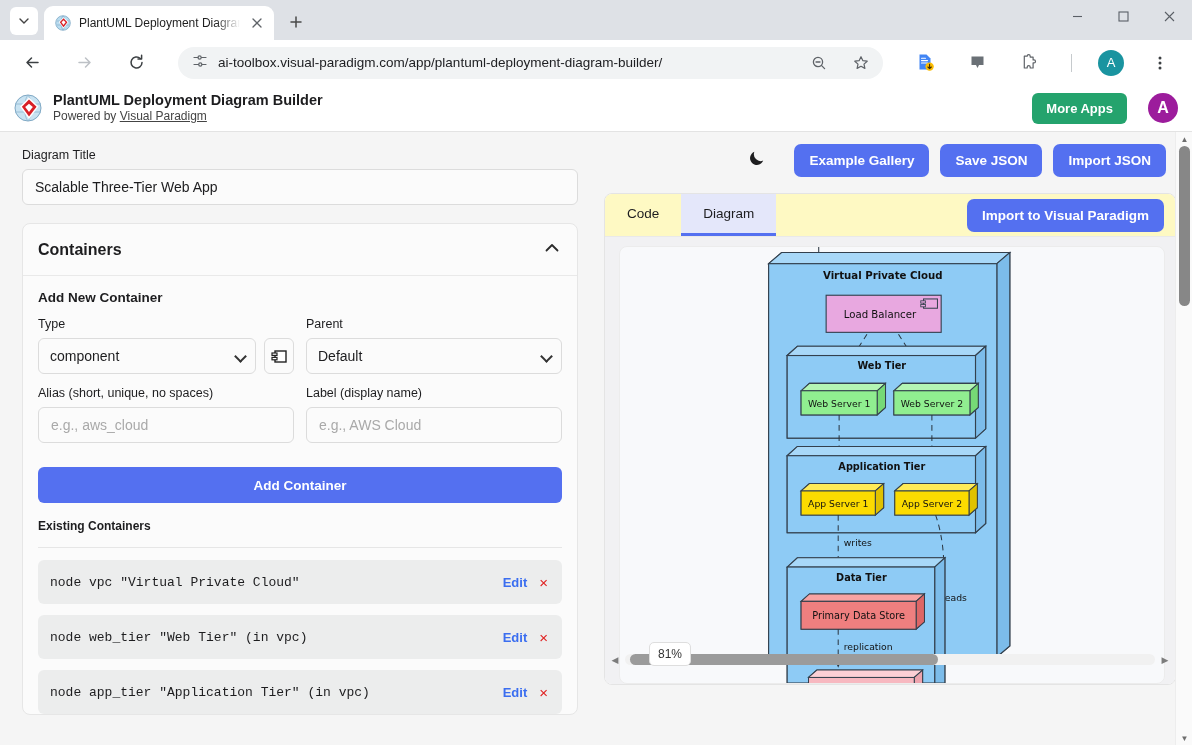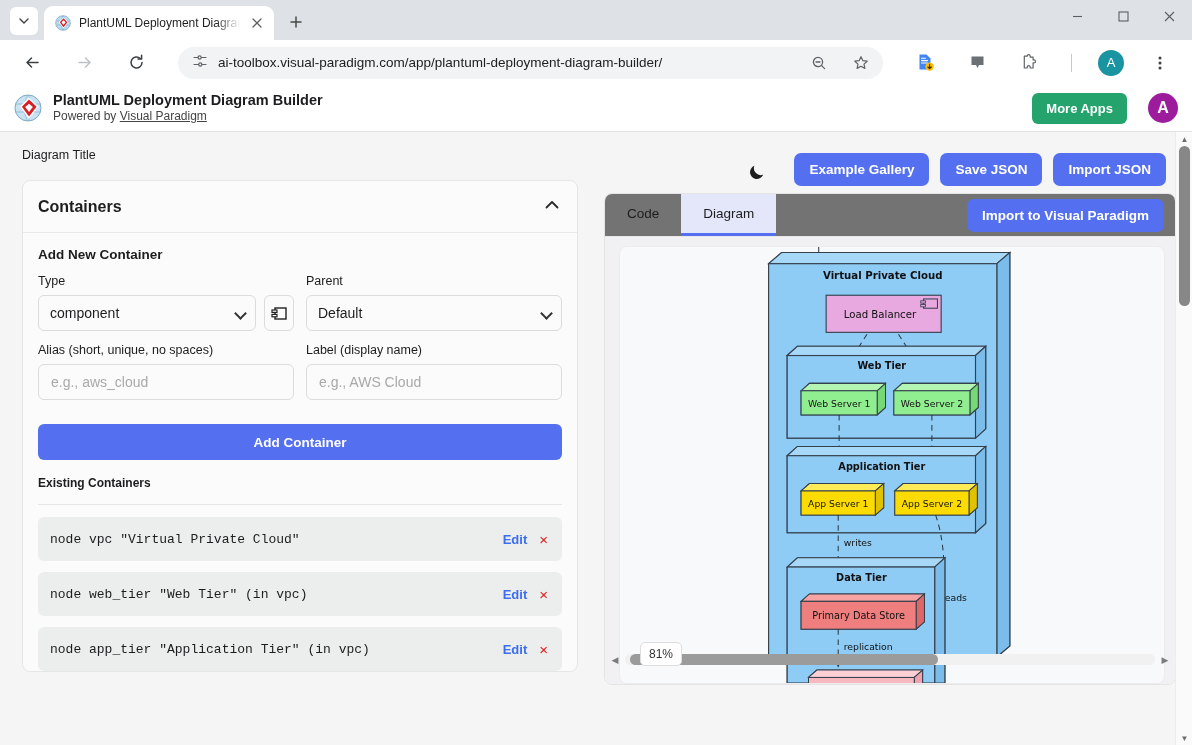--- a/index.html
+++ b/index.html
@@ -160,57 +160,57 @@
   }
   .container-code {
     flex: 1; font-family: "Liberation Mono", monospace; font-size: 13px; color: #1d1d1f;
     white-space: nowrap; overflow: hidden;
   }
   .row-edit { color: #3b6ef0; font-size: 13px; font-weight: bold; cursor: pointer; }
   .row-del { color: #e02020; font-size: 15px; cursor: pointer; padding: 0 2px; }
 
   
   .right-top {
-    display: flex; align-items: flex-end; justify-content: flex-end; gap: 11px;
+    display: flex; align-items: flex-start; justify-content: flex-end; gap: 11px;
     height: 42px; padding-right: 10px;
   }
   .moon-btn {
     width: 28px; height: 28px; display: flex; align-items: center;
     justify-content: center; cursor: pointer; margin-right: 12px;
   }
   .btn-blue {
     background: #5470f0; color: #fff; border: none; border-radius: 7px;
     padding: 9px 15px; font-size: 13.5px; font-weight: bold; cursor: pointer;
     font-family: "Liberation Sans", sans-serif; white-space: nowrap;
   }
   .viewer {
     margin-top: 7px; background: #fff; border: 1px solid #e4e4e4;
     border-radius: 8px; overflow: hidden; height: 492px; position: relative;
   }
   .viewer-tabs {
     height: 43px; display: flex; align-items: stretch; border-bottom: 1px solid #e9e9e9;
-    background: #737373; position: relative;
+    background: #fef9c3; position: relative;
   }
   .vtab {
     padding: 0 22px; display: flex; align-items: center; font-size: 13.5px;
     color: #1d1d1f; cursor: pointer; border-bottom: 3px solid transparent;
   }
   .vtab.active { background: #e4e7fa; border-bottom-color: #5470f0; font-weight: normal; }
   .vtab-spacer { flex: 1; }
   .vtab-action { display: flex; align-items: center; padding-right: 11px; }
   .canvas-wrap {
     position: absolute; top: 43px; left: 0; right: 0; bottom: 0;
     background: #f1f1f3; padding: 9px 10px 0 14px; overflow: hidden;
   }
   .canvas {
     background: #f8f9fb; border: 1px solid #ececec; border-radius: 8px;
     width: 100%; height: 100%; position: relative; overflow: hidden;
   }
   .zoom-badge {
-    position: absolute; left: 20px; bottom: 17px; background: #fff;
+    position: absolute; left: 29px; bottom: 17px; background: #fff;
     border: 1px solid #dedede; border-radius: 5px; font-size: 12px;
     color: #333; padding: 4px 8px; z-index: 5;
   }
   .hscroll {
     position: absolute; left: 4px; right: 4px; bottom: 17px; height: 15px;
     display: flex; align-items: center; gap: 4px;
   }
   .hs-arrow { width: 12px; color: #7c7c7c; font-size: 9px; text-align: center; cursor: pointer; }
   .hs-track { flex: 1; height: 11px; background: #f1f1f1; border-radius: 6px; position: relative; }
   .hs-thumb {
@@ -366,20 +366,21 @@
       <div class="app-sub"><span>Powered by </span><a href="#">Visual Paradigm</a></div>
     </div>
     <button class="more-apps">More Apps</button>
     <div class="avatar-app">A</div>
   </div>
 
   <div class="page">
 
     <div class="left-pane">
       <div class="field-label">Diagram Title</div>
+      <input class="text-input" value="Scalable Three-Tier Web App" style="">
 
       <div class="card">
         <div class="card-head">
           <span class="card-head-title">Containers</span>
           <span>
             <svg width="20" height="20" viewBox="0 0 20 20">
                 <path d="M4.5 12.5L10 7l5.5 5.5" stroke="#2b2b2b" stroke-width="1.8" fill="none" stroke-linecap="round" stroke-linejoin="round"></path>
               </svg>
           </span>
         </div>

